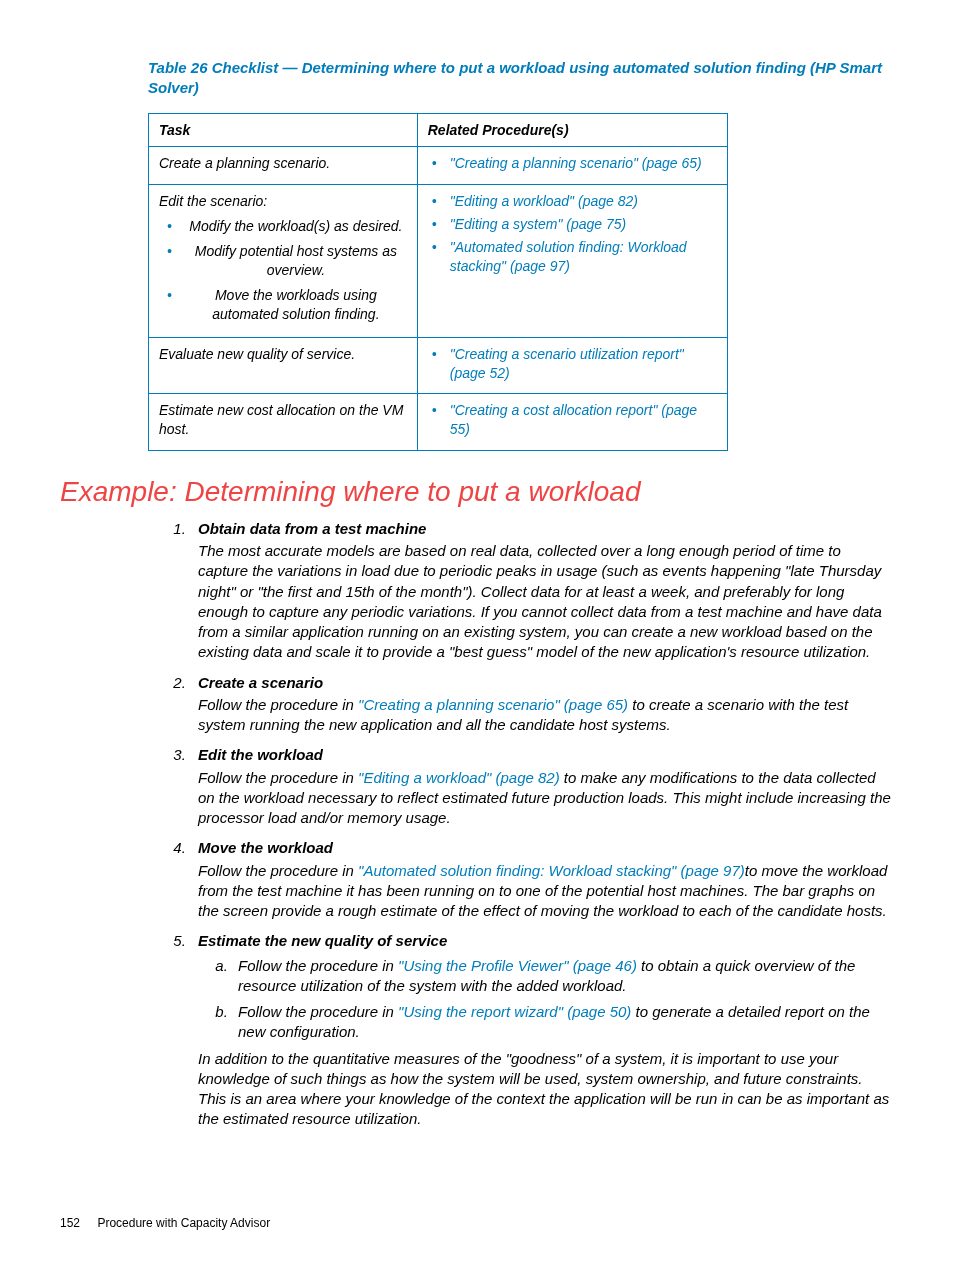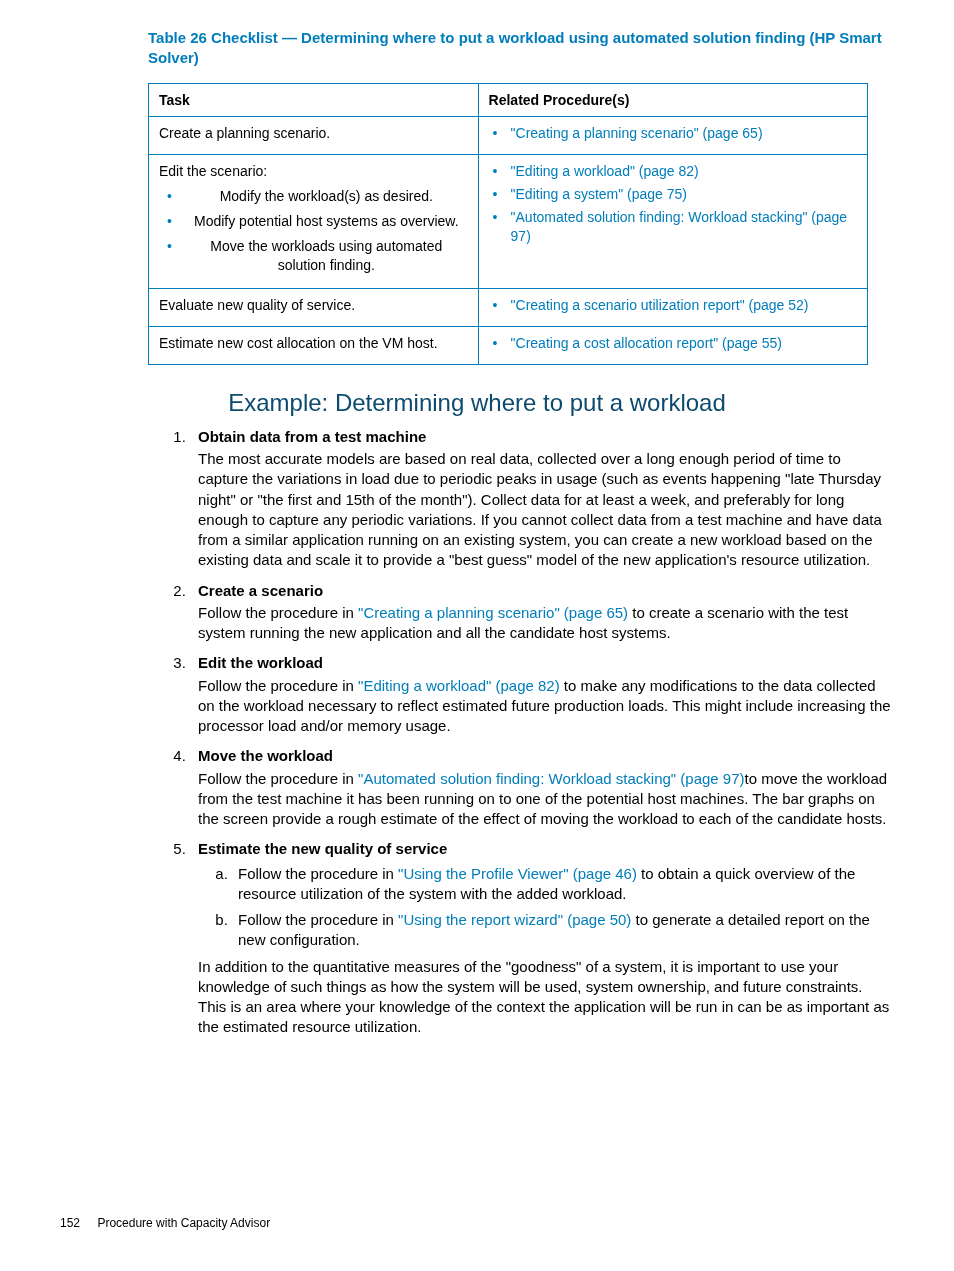--- a/index.html
+++ b/index.html
@@ -10,34 +10,35 @@
     background: #fff;
     color: #000;
     width: 954px;
     height: 1271px;
     position: relative;
     box-sizing: border-box;
     font-size: 15px;
     line-height: 1.35;
   }
   .page {
-    padding: 28px 60px 0 60px;
+    padding: 58px 60px 0 60px;
     box-sizing: border-box;
+    font-style: italic;
   }
   .table-title {
     color: #007dba;
     font-weight: bold;
     font-size: 15px;
     margin: 0 0 14px 88px;
     line-height: 1.35;
   }
   table.checklist {
     border-collapse: collapse;
     margin-left: 88px;
-    width: 720px;
+    width: 580px;
     font-size: 14px;
   }
   table.checklist th, table.checklist td {
     border: 1px solid #007dba;
     text-align: left;
     vertical-align: top;
     padding: 7px 10px 7px 10px;
   }
   table.checklist th {
     font-weight: bold;
@@ -60,25 +61,24 @@
   ul.bul > li::before {
     content: "•";
     color: #007dba;
     position: absolute;
     left: -14px;
     top: 0;
   }
   ul.bul.inner { padding-left: 22px; text-align: center; }
   ul.bul.inner > li { margin: 0 0 6px 0; }
   h2.example {
-    color: #0c4a6e;
+    color: #ef4444;
     font-weight: normal;
-    font-size: 24px;
+    font-size: 28px;
     margin: 22px 0 8px 0;
-    text-align: center;
   }
   ol.steps {
     margin: 0 0 0 108px;
     padding: 0 0 0 22px;
     font-size: 15px;
   }
   ol.steps > li {
     margin: 0 0 10px 0;
     padding-left: 8px;
   }

